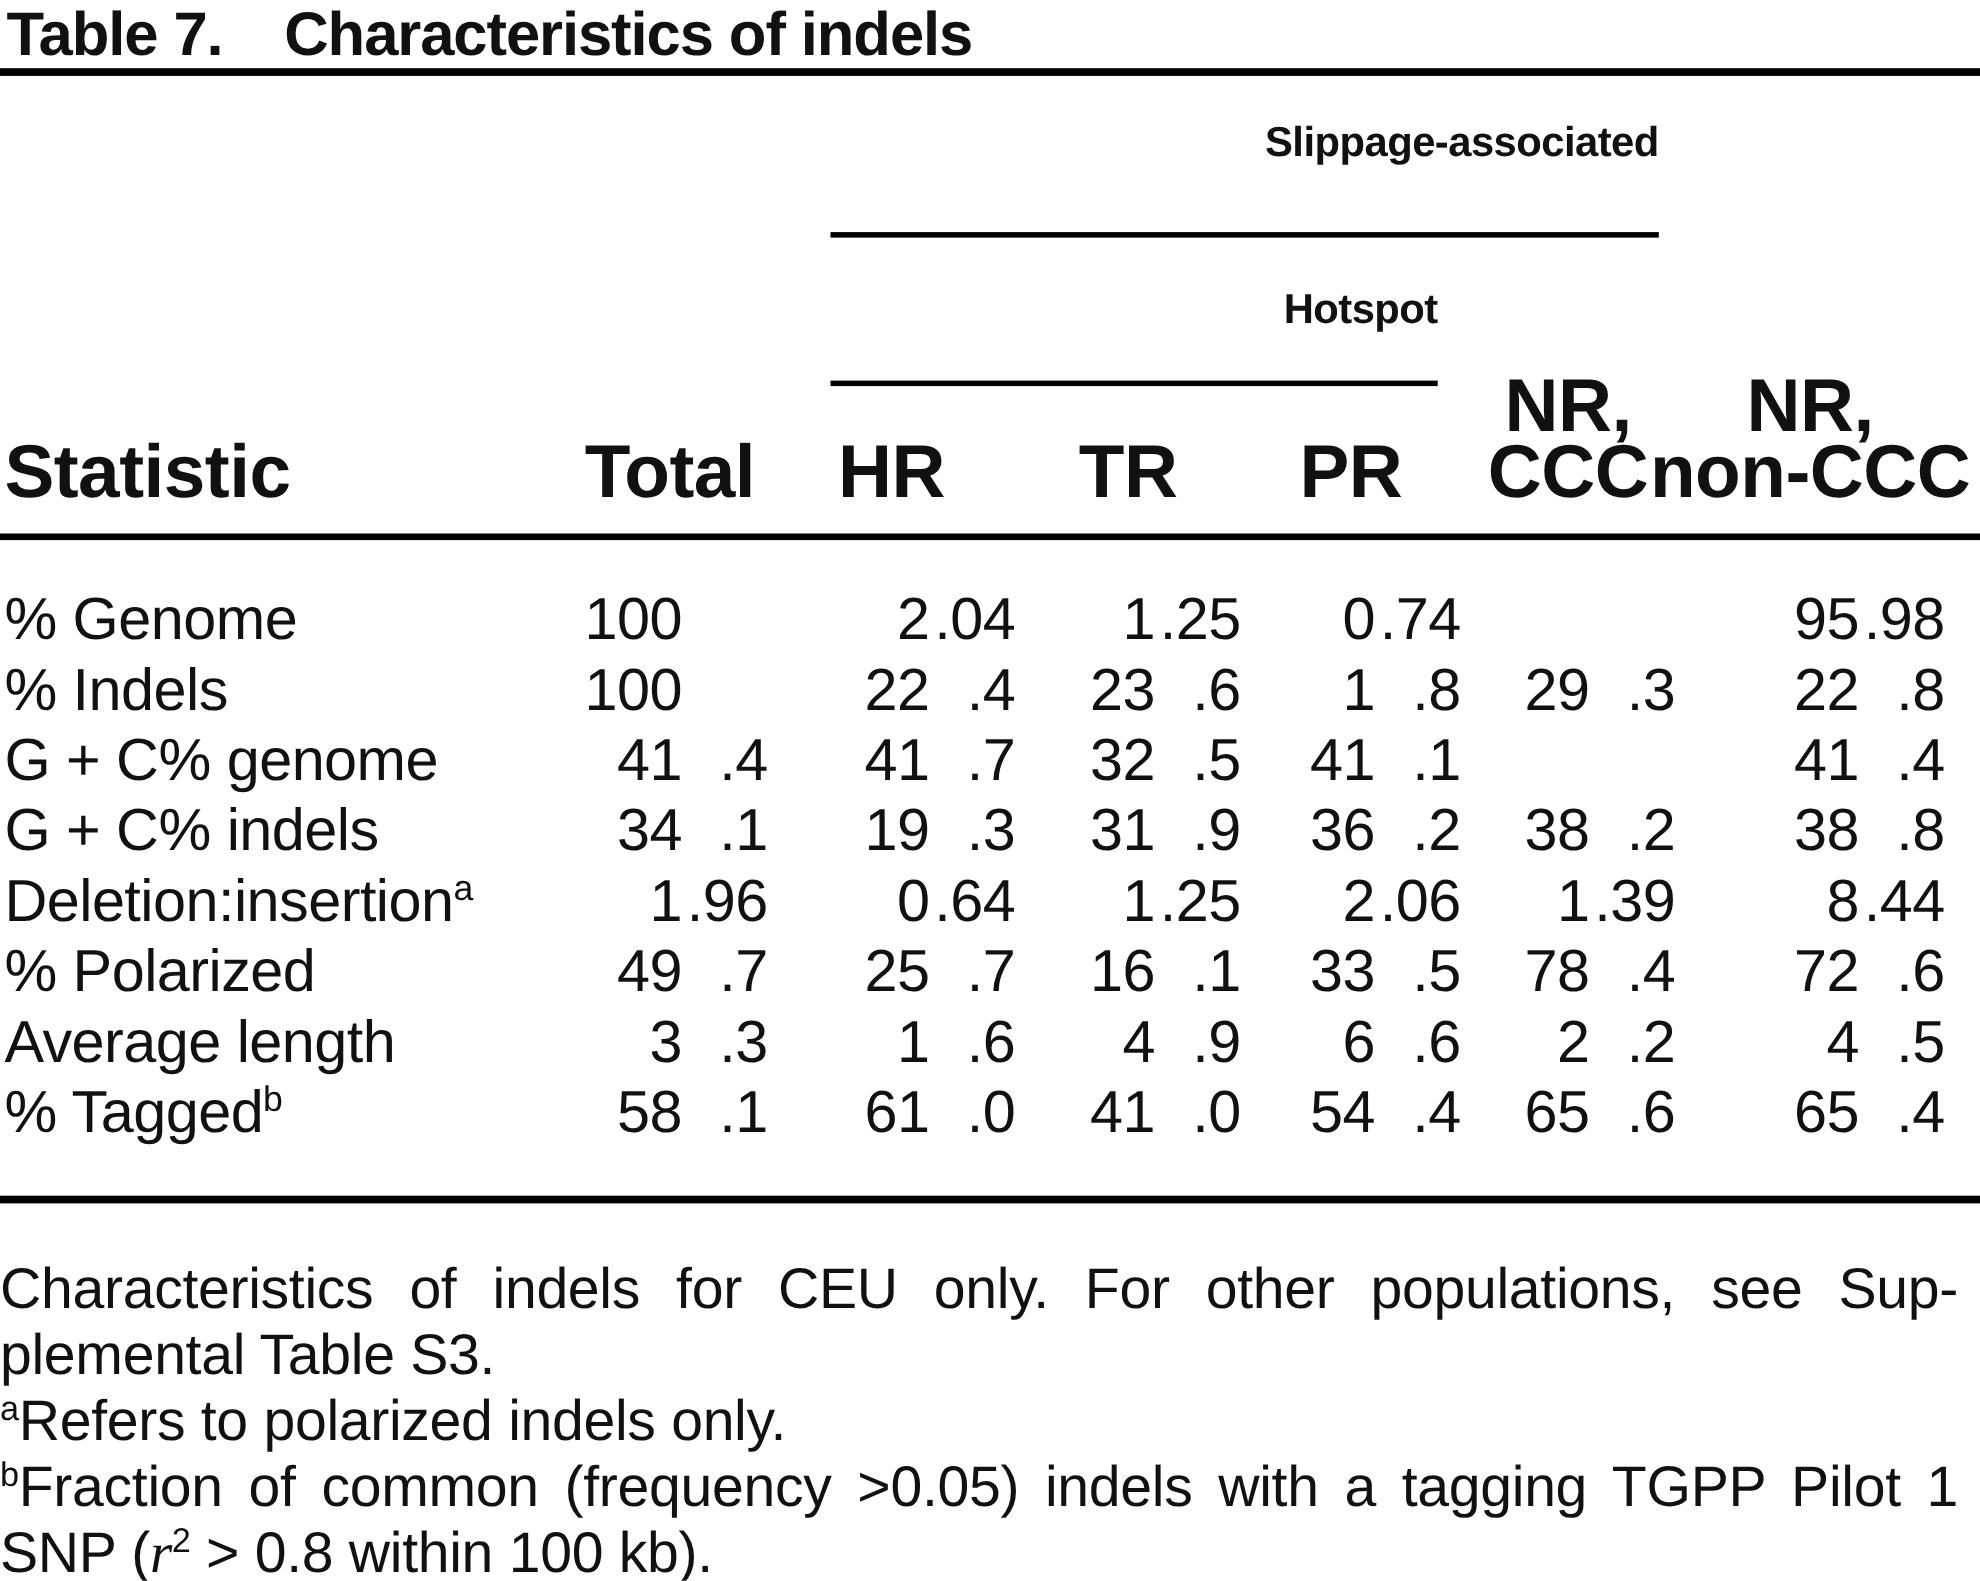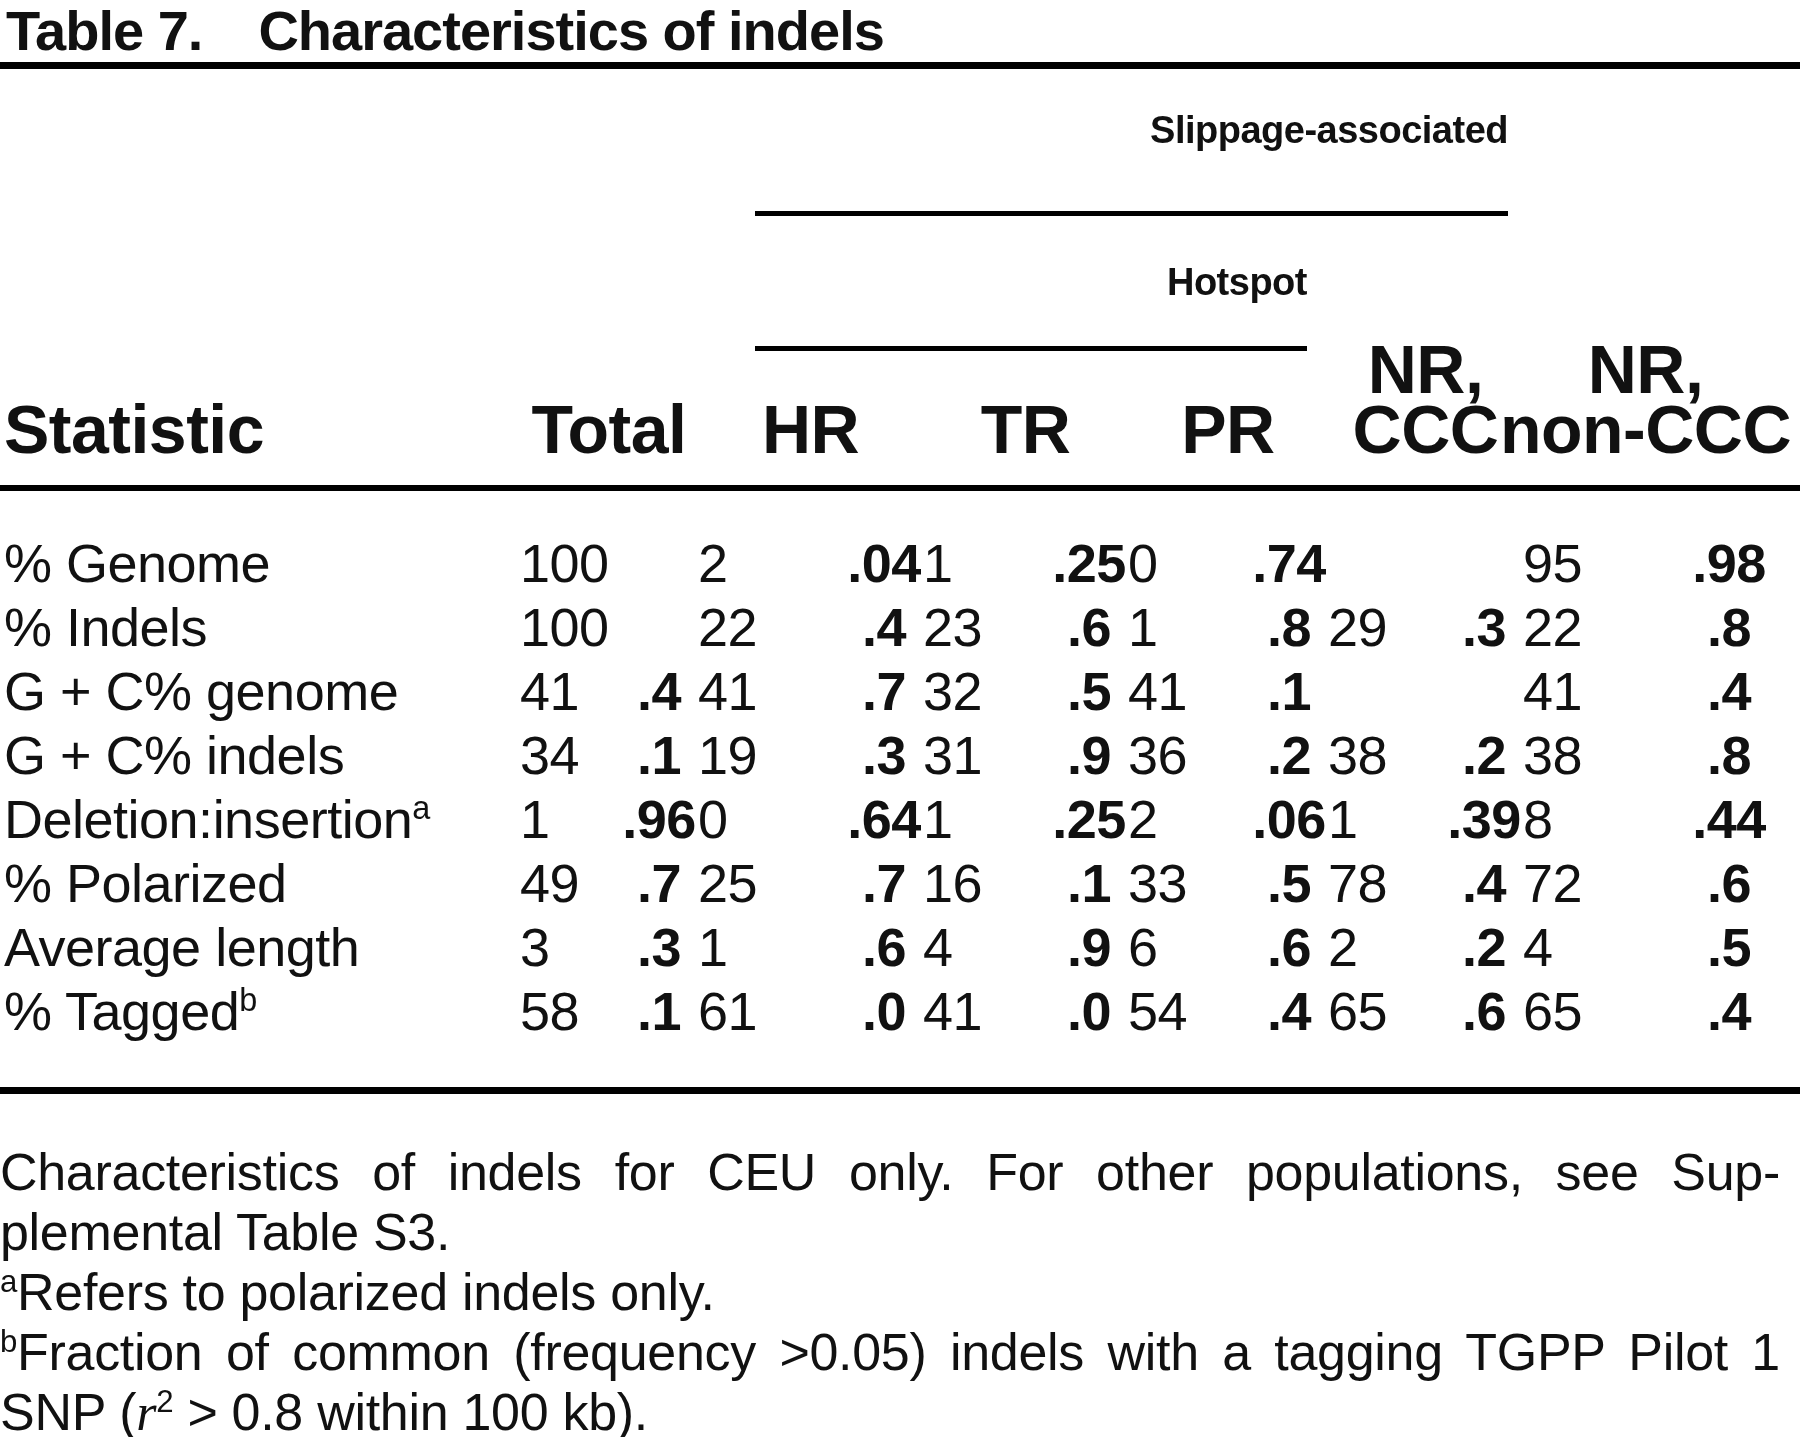--- a/index.html
+++ b/index.html
@@ -50,22 +50,22 @@
 
   
   .tbody{padding:40px 0 44px 0;width:1768px;}
   .trow{
     display:grid;grid-template-columns:var(--cols);
     height:64px;align-items:center;font-size:54px;letter-spacing:-0.5px;
   }
   .cell{white-space:nowrap;}
   .cell.lab{padding-left:4px;text-align:left;}
   .cell.num{display:flex;}
-  .cell.num .ip{flex:1;}
-  .cell.num .fp{width:78px;text-align:center;font-weight:bold;}
+  .cell.num .ip{flex:1;text-align:right;}
+  .cell.num .fp{width:78px;text-align:right;}
   sup.rowsup{font-size:60%;vertical-align:super;line-height:0;}
 
   
   .footnotes{margin-top:48px;width:1780px;font-size:52px;line-height:60px;letter-spacing:-0.3px;}
   .fline{display:block;}
   .fline.just{text-align:justify;text-align-last:justify;}
   .footnotes sup{font-size:60%;vertical-align:super;line-height:0;}
   .ital{font-style:italic;font-family:"Liberation Serif","DejaVu Serif",serif;}
 </style>
 </head>

